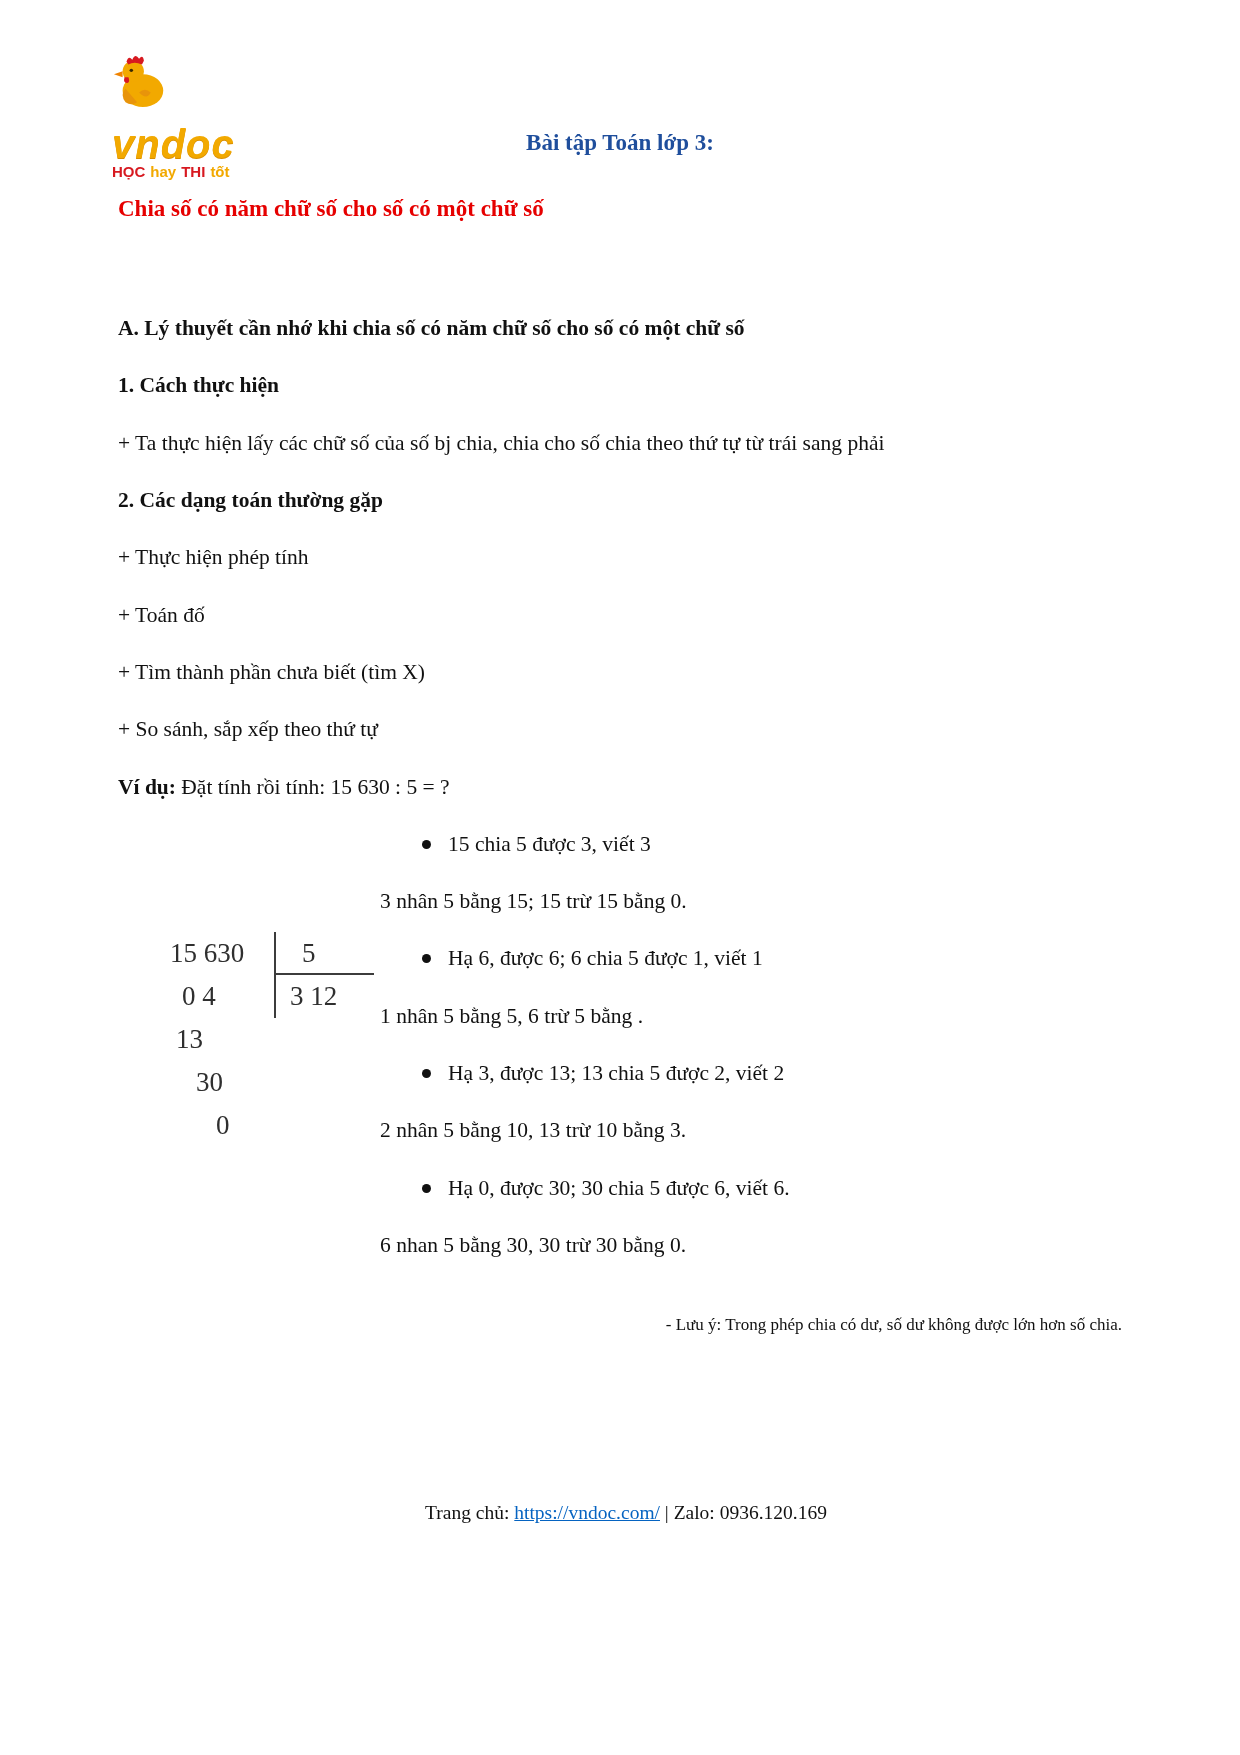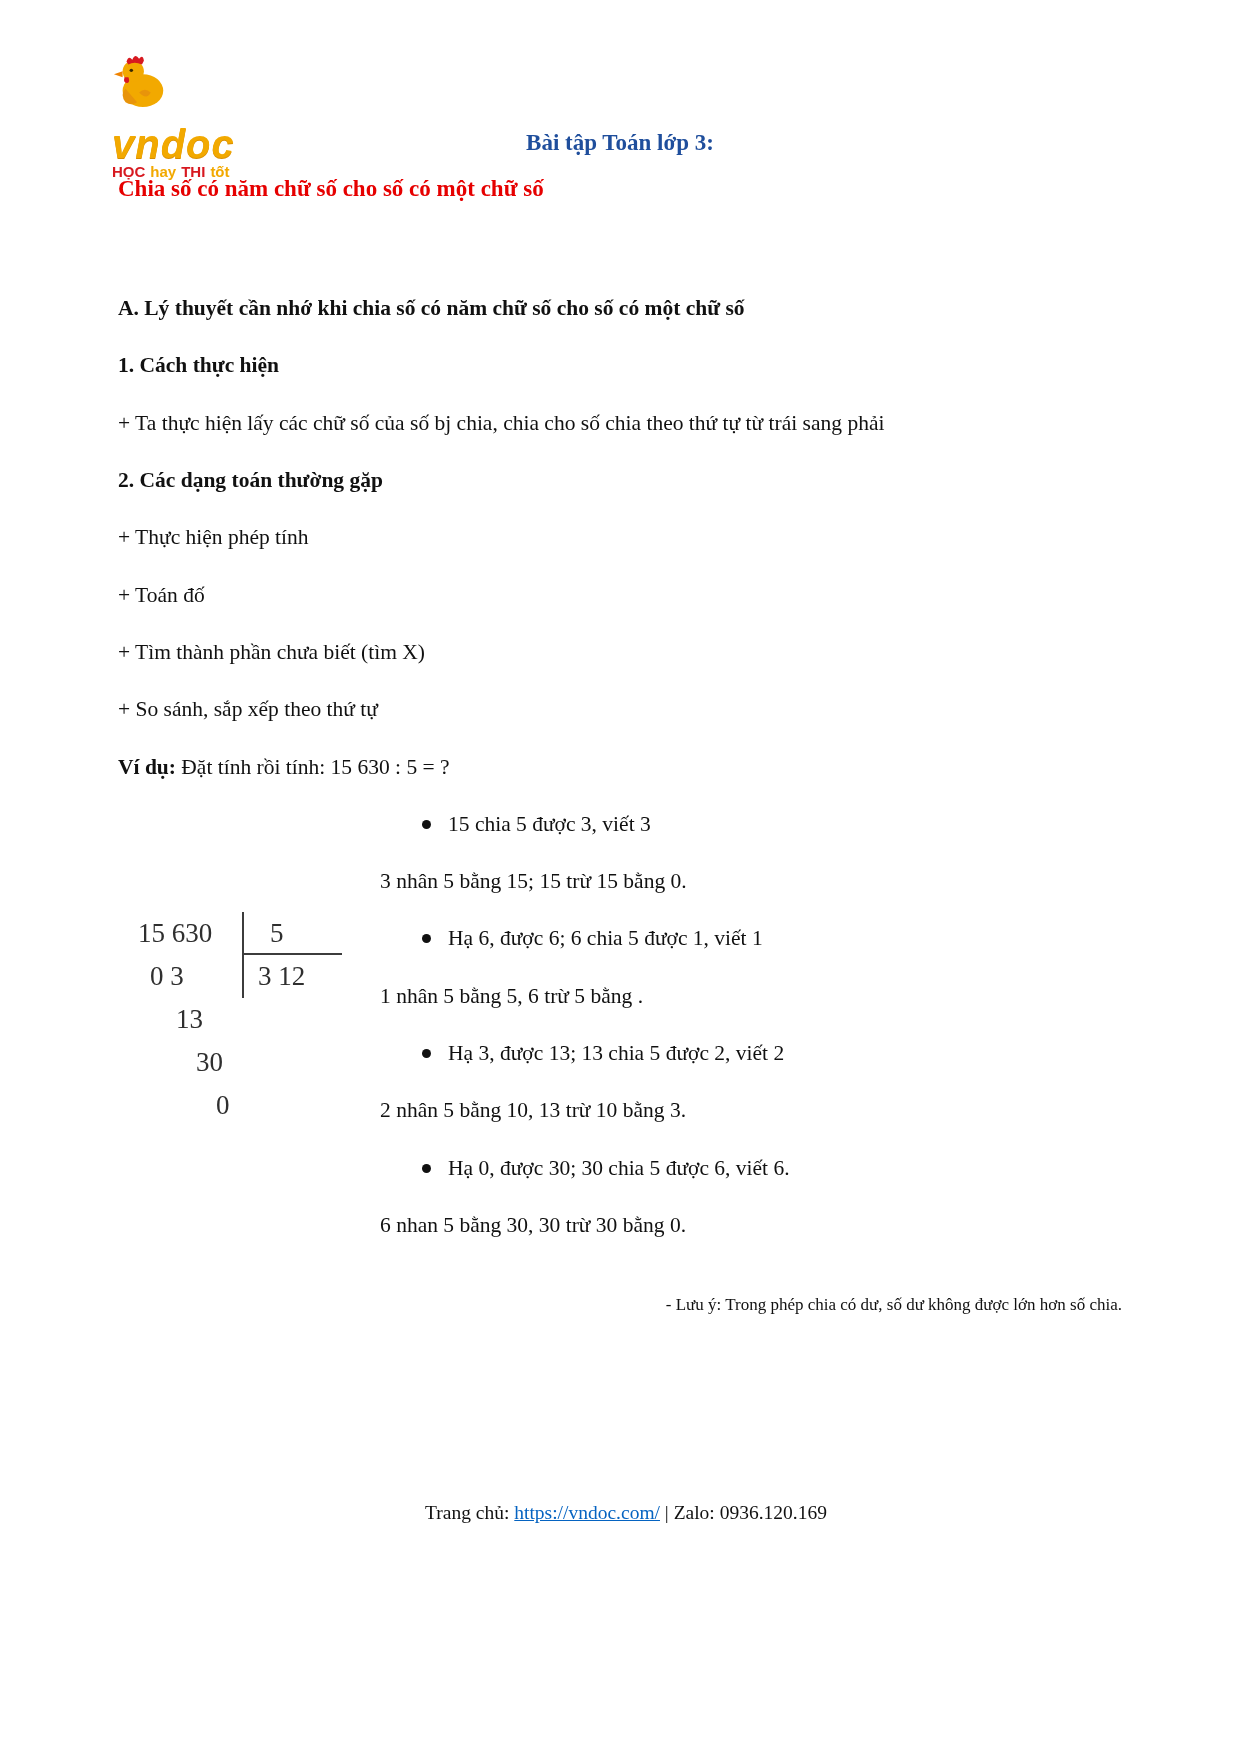--- a/index.html
+++ b/index.html
@@ -43,21 +43,21 @@
   }
   .tag-red  { color: #d71920; }
   .tag-gold { color: #f2a900; }
   
   .content { position: absolute; top: 130px; left: 118px; right: 118px; }
   .title-blue {
     text-align: center;
     font-size: 23px;
     font-weight: 700;
     color: #1f4e9c;
-    margin-bottom: 20px;
+    margin-bottom: 40px;
   }
   .title-red {
     font-size: 23px;
     font-weight: 700;
     color: #e60000;
     margin-bottom: 90px;
   }
   .para, .h-bold {
     font-size: 21.5px;
     line-height: 1.55;
@@ -85,21 +85,21 @@
     border-radius: 50%;
     background: #111111;
   }
   .division {
     position: absolute;
     left: 20px;
     top: 104px;
     font-size: 27px;
     color: #2f2f2f;
   }
-  .dv-row { height: 43px; line-height: 43px; display: flex; }
+  .dv-row { height: 43px; line-height: 43px; display: flex; margin-left: 32px; }
   .dv-dividend { width: 104px; }
   .dv-divisor {
     border-left: 2px solid #3c3c3c;
     border-bottom: 2px solid #3c3c3c;
     padding-left: 26px;
     width: 72px;
   }
   .dv-work { width: 104px; padding-left: 12px; box-sizing: border-box; }
   .dv-quotient { border-left: 2px solid #3c3c3c; padding-left: 14px; }
   .dv-w1 { margin-left: 38px; }
@@ -168,21 +168,21 @@
     </p>
 
     <div class="steps-wrap">
 
       <div class="division">
         <div class="dv-row">
           <span class="dv-dividend">15 630</span>
           <span class="dv-divisor">5</span>
         </div>
         <div class="dv-row">
-          <span class="dv-work">0 3</span>
+          <span class="dv-work">0 4</span>
           <span class="dv-quotient">3 12</span>
         </div>
         <div class="dv-row dv-w1">13</div>
         <div class="dv-row dv-w2">30</div>
         <div class="dv-row dv-w3">0</div>
       </div>
 
       <div class="steps">
         <div class="step bullet">15 chia 5 được 3, viết 3</div>
         <div class="step">3 nhân 5 bằng 15; 15 trừ 15 bằng 0.</div>

